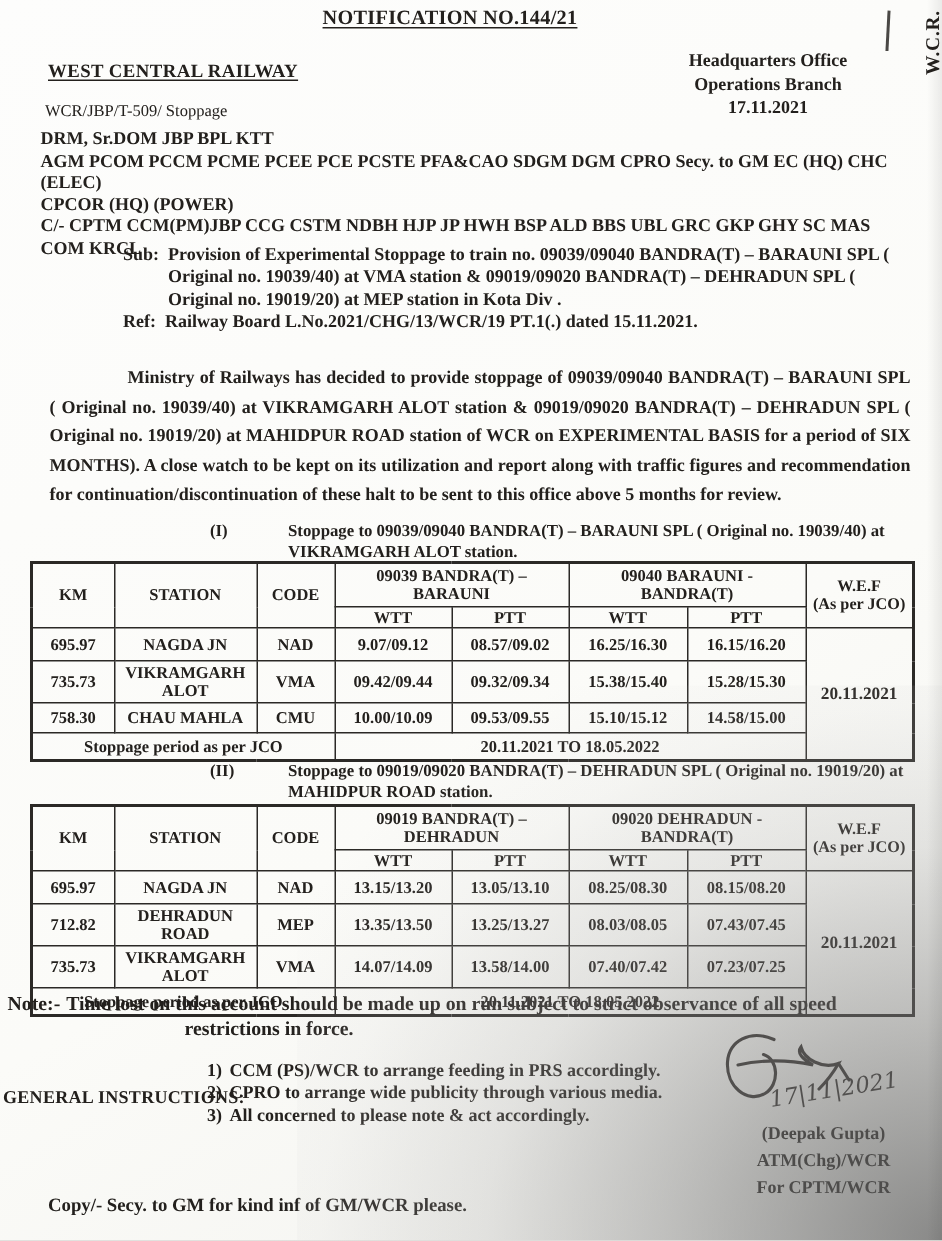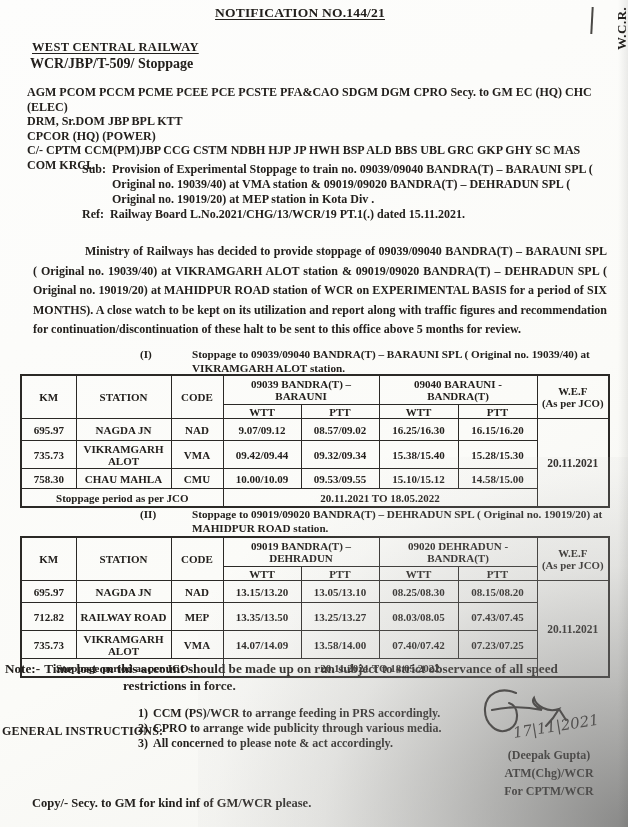--- a/index.html
+++ b/index.html
@@ -15,21 +15,21 @@
     background:radial-gradient(ellipse at 100% 100%,rgba(96,96,96,0.72) 0%,rgba(125,125,125,0.45) 30%,rgba(165,165,165,0.26) 50%,rgba(205,205,205,0.12) 68%,rgba(255,255,255,0) 82%);}
   .title-wrap{position:absolute;top:3px;left:0;width:600px;text-align:center;}
   .title{font-size:13.5px;font-weight:700;text-decoration:underline;text-underline-offset:2px;letter-spacing:0.2px;text-align:right;}
   .wcr-mark{position:absolute;top:22px;right:-14px;width:40px;text-align:center;
     transform:rotate(-90deg);font-size:13px;font-weight:700;letter-spacing:0.5px;}
   .wcr-line{position:absolute;top:7px;right:36px;width:1.5px;height:27px;background:#4a4845;transform:rotate(3deg);}
   .railway-name{position:absolute;left:32px;top:40px;font-size:12.5px;font-weight:700;
     text-decoration:underline;text-underline-offset:2px;letter-spacing:0.3px;}
   .hq-block{position:absolute;left:430px;top:33px;width:164px;text-align:center;
     font-size:12px;font-weight:600;line-height:15.5px;}
-  .file-no{position:absolute;left:30px;top:56px;font-size:14px;font-weight:700;}
+  .file-no{position:absolute;left:30px;top:68px;font-size:11px;font-weight:400;}
   .addressees{position:absolute;left:27px;top:85px;width:580px;font-size:12px;font-weight:700;line-height:14.5px;}
   .subref{position:absolute;left:34px;top:162px;width:578px;font-size:12px;font-weight:700;line-height:15px;}
   .hang{padding-left:30px;text-indent:-30px;margin-left:48px;}
   .hang .lbl{padding-right:6px;}
   .body-par{position:absolute;left:33px;top:242px;width:574px;font-size:12px;font-weight:600;
     line-height:19.5px;text-align:justify;text-indent:52px;}
   .sec{position:absolute;left:140px;display:flex;font-size:11.2px;font-weight:700;line-height:13.5px;}
   .sec-no{width:52px;flex:none;}
   .sec-txt{width:420px;}
   .sec1{top:348px;}
@@ -67,26 +67,31 @@
 
   <div class="title-wrap">
     <span class="title">NOTIFICATION NO.144/21</span>
   </div>
 
   <div class="wcr-line"></div>
   <div class="wcr-mark">W.C.R.</div>
 
   <div class="railway-name">WEST CENTRAL RAILWAY</div>
 
+  <div class="hq-block">
+    <div>Headquarters Office</div>
+    <div>Operations Branch</div>
+    <div>17.11.2021</div>
+  </div>
 
   <div class="file-no">WCR/JBP/T-509/ Stoppage</div>
 
   <div class="addressees">
+    <div>DRM, Sr.DOM JBP BPL KTT</div>
     <div>AGM PCOM PCCM PCME PCEE PCE PCSTE PFA&amp;CAO SDGM DGM CPRO Secy. to GM EC (HQ) CHC (ELEC)</div>
-    <div>DRM, Sr.DOM JBP BPL KTT</div>
     <div>CPCOR (HQ) (POWER)</div>
     <div>C/- CPTM CCM(PM)JBP CCG CSTM NDBH HJP JP HWH BSP ALD BBS UBL GRC GKP GHY SC MAS COM KRCL</div>
   </div>
 
   <div class="subref">
     <div class="hang">
       <span class="lbl">Sub:</span><span>Provision of Experimental Stoppage to train no. 09039/09040 BANDRA(T) – BARAUNI SPL ( Original no. 19039/40) at VMA station &amp; 09019/09020 BANDRA(T) – DEHRADUN SPL ( Original no. 19019/20) at MEP station in Kota Div .</span>
     </div>
     <div class="hang">
       <span class="lbl">Ref:</span><span>Railway Board L.No.2021/CHG/13/WCR/19 PT.1(.) dated 15.11.2021.</span>
@@ -203,21 +208,21 @@
       <td>NAGDA JN</td>
       <td>NAD</td>
       <td>13.15/13.20</td>
       <td>13.05/13.10</td>
       <td>08.25/08.30</td>
       <td>08.15/08.20</td>
       <td rowspan="4" class="wef">20.11.2021</td>
     </tr>
     <tr class="r2">
       <td>712.82</td>
-      <td>RAILWAY ROAD</td>
+      <td>DEHRADUN ROAD</td>
       <td>MEP</td>
       <td>13.35/13.50</td>
       <td>13.25/13.27</td>
       <td>08.03/08.05</td>
       <td>07.43/07.45</td>
     </tr>
     <tr class="r2">
       <td>735.73</td>
       <td>VIKRAMGARH ALOT</td>
       <td>VMA</td>

